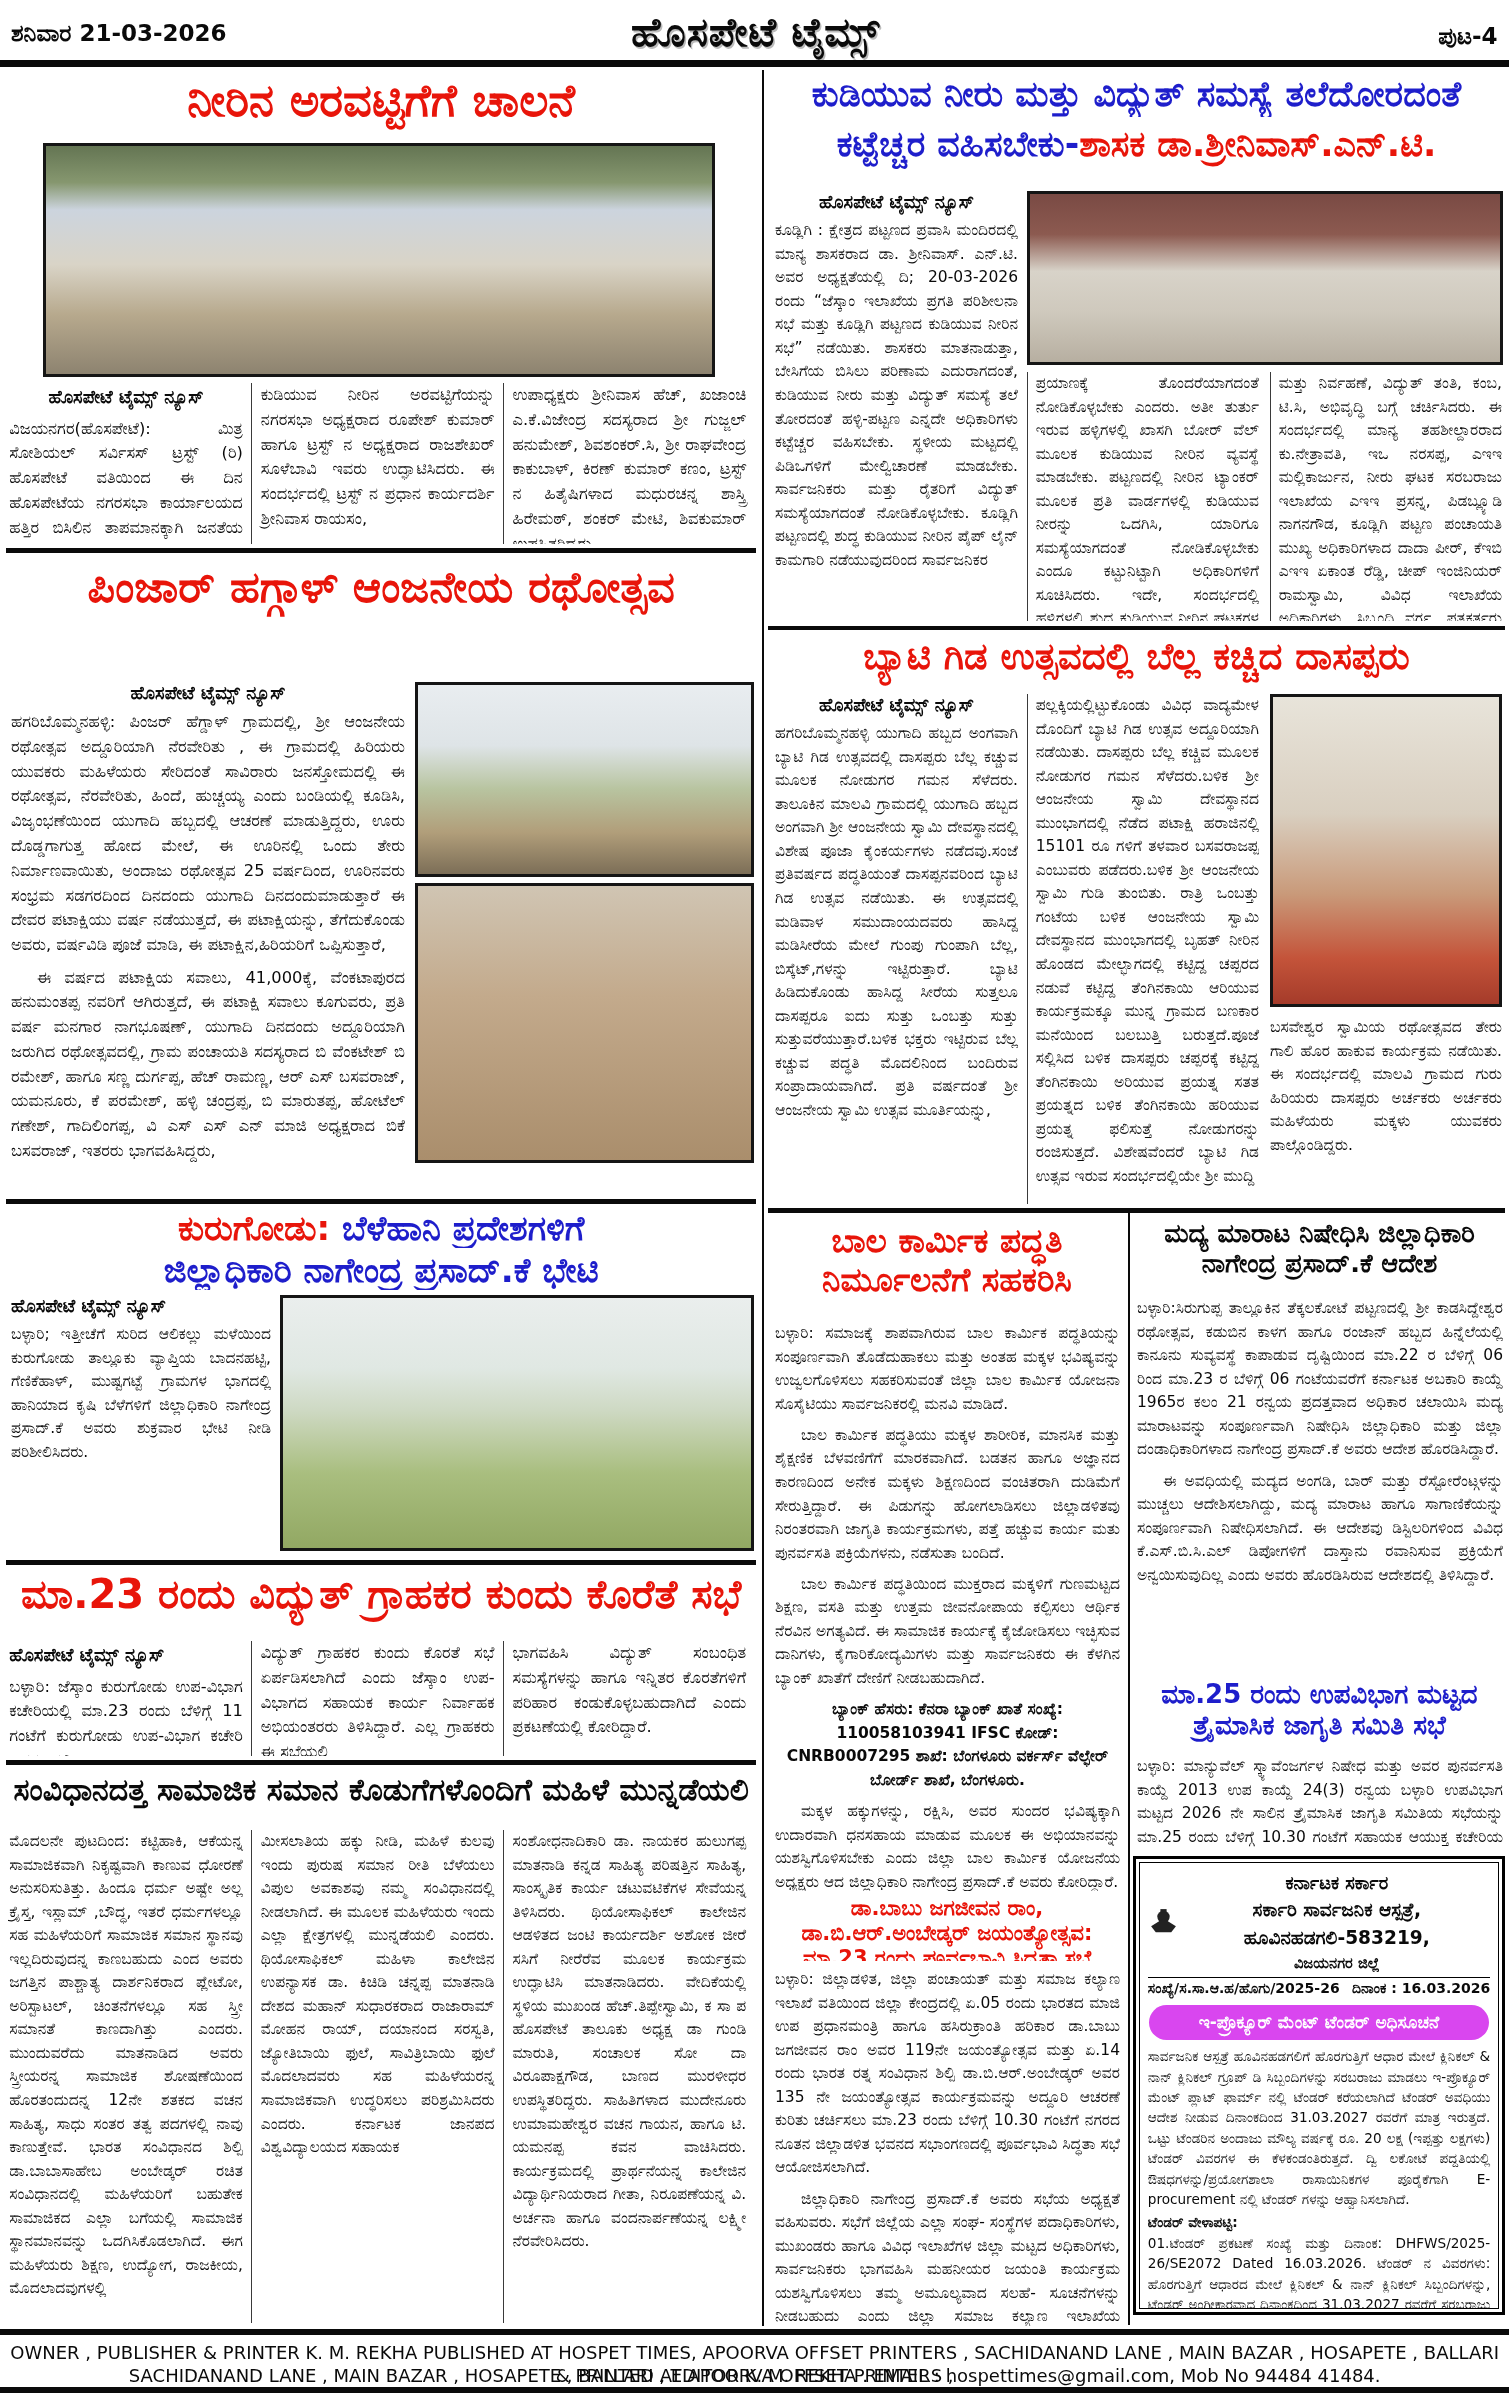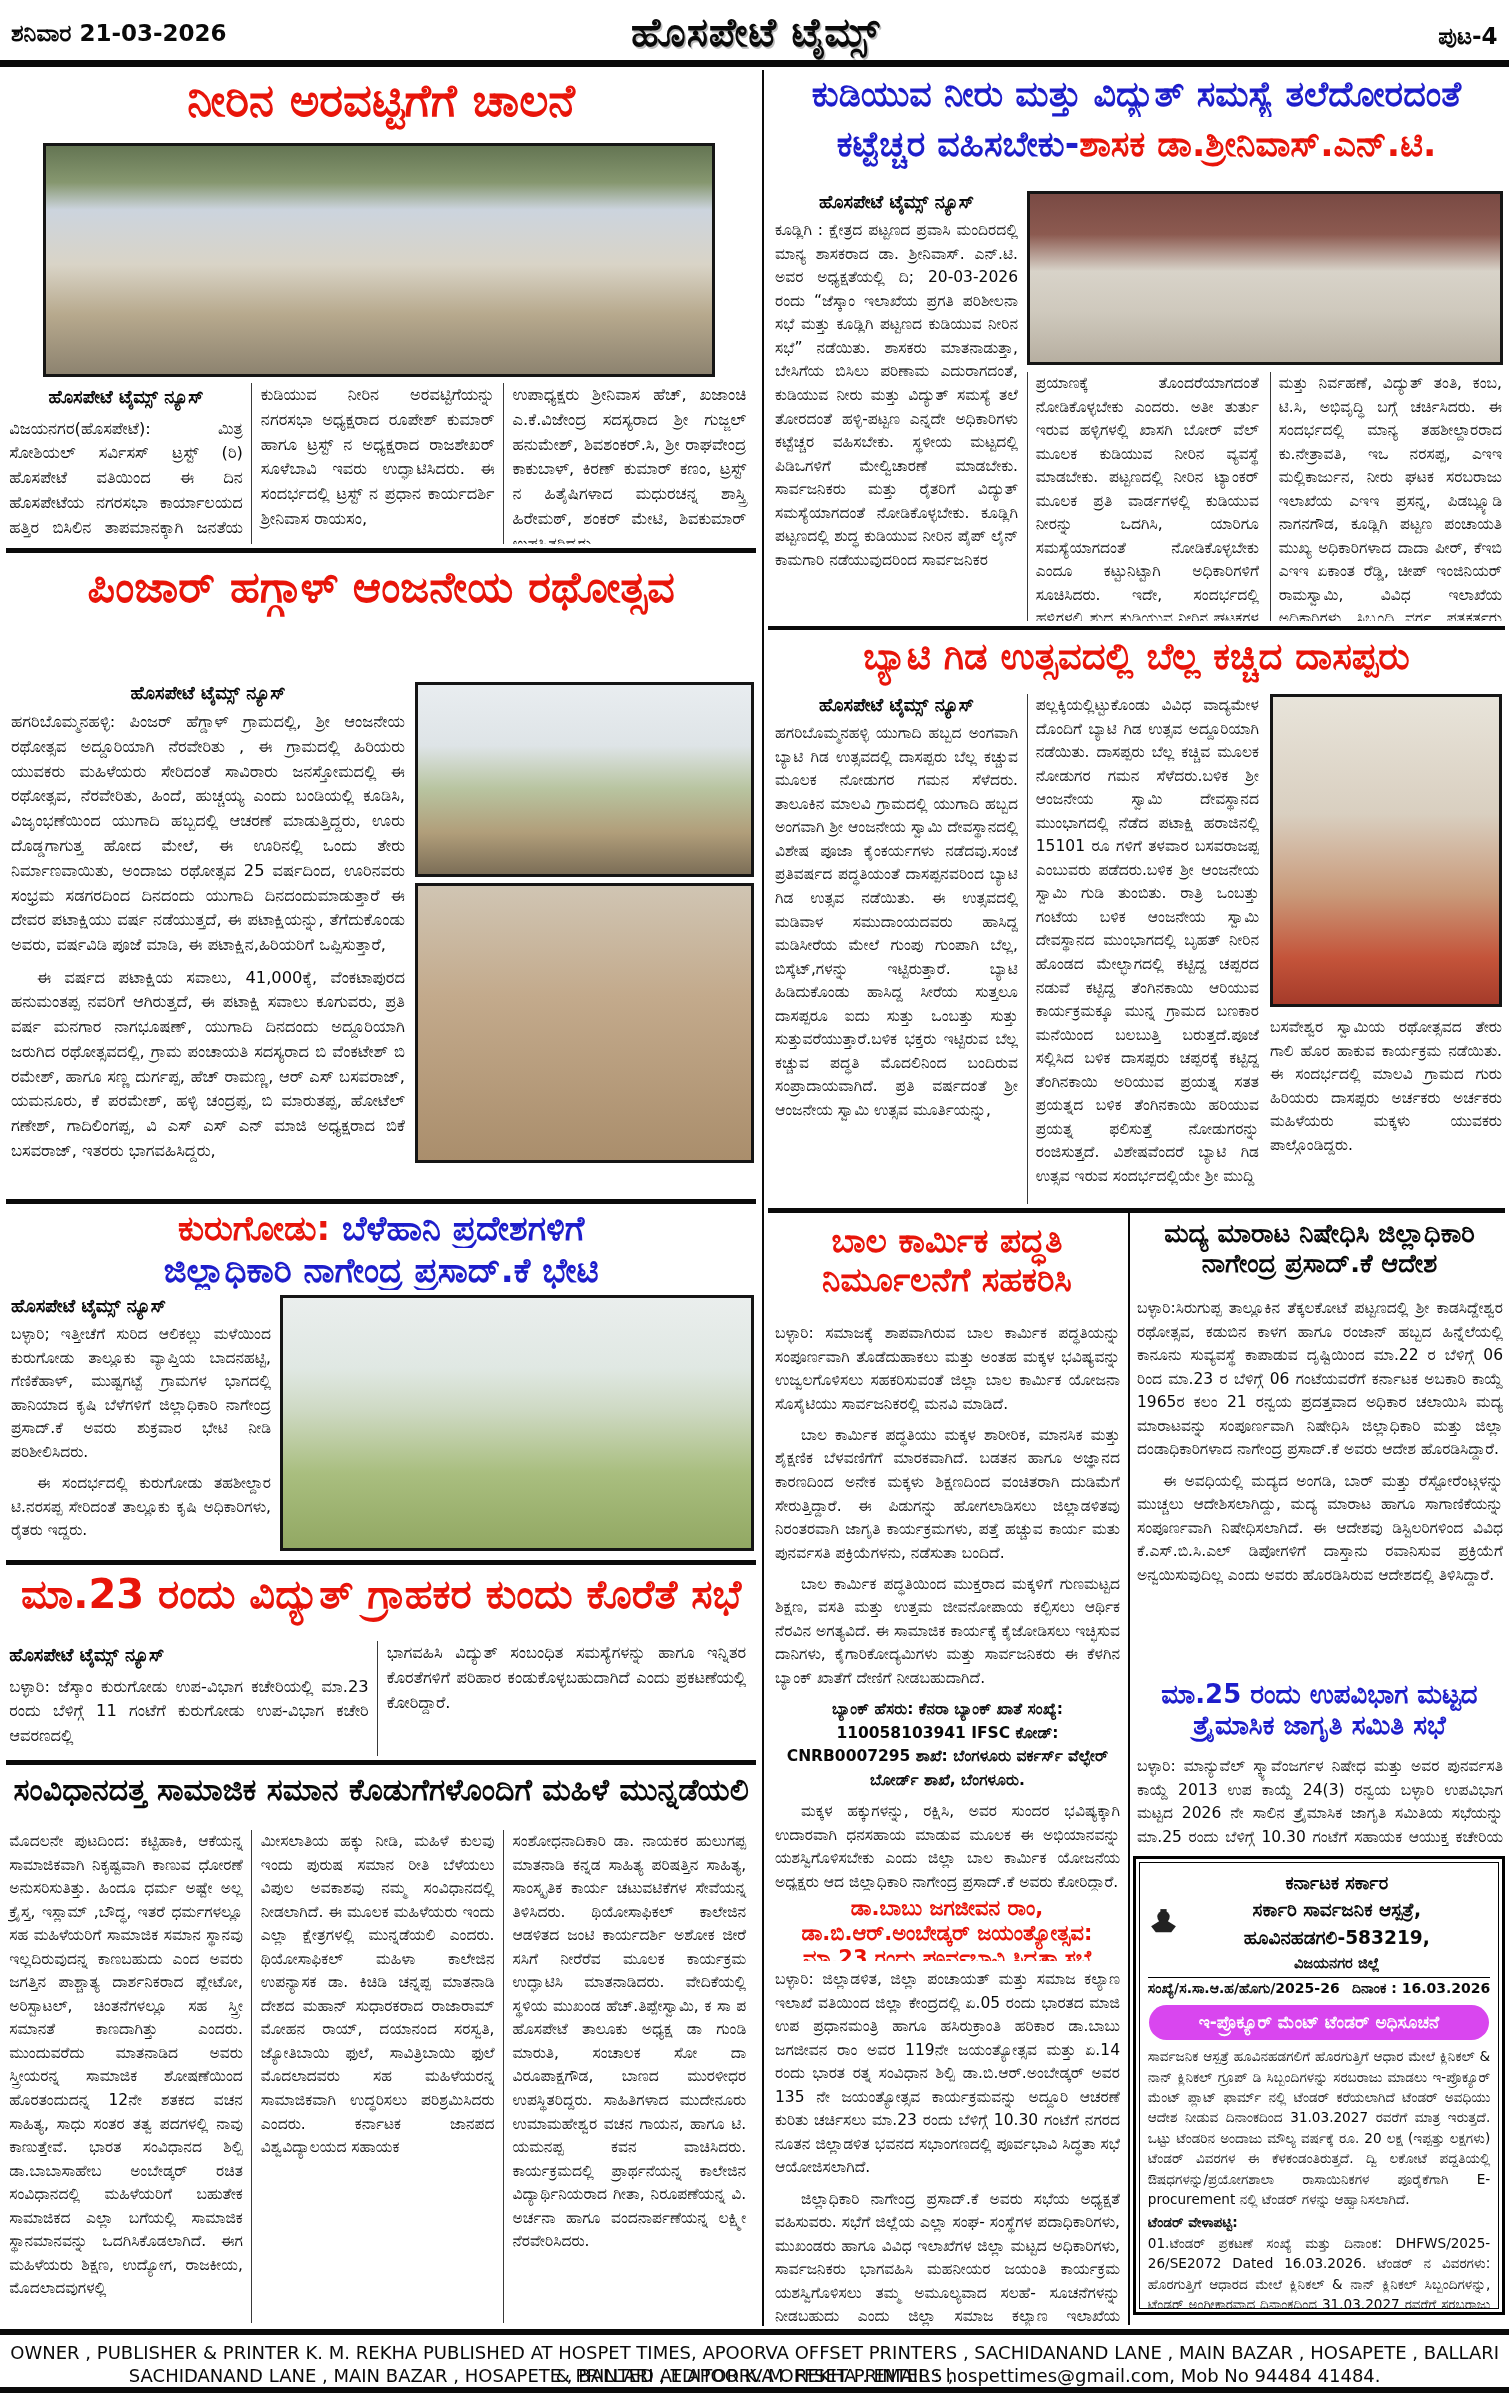--- a/index.html
+++ b/index.html
@@ -70,32 +70,32 @@
   <div class="abs rule" style="left:6.2px;top:1199px;width:750px;height:4.6px;"></div>
 
   <div class="abs hl" style="left:6.2px;top:1208px;width:750px;font-size:34px;height:40px;">
     <span class="red">ಕುರುಗೋಡು:</span><span class="blue"> ಬೆಳೆಹಾನಿ ಪ್ರದೇಶಗಳಿಗೆ</span>
   </div>
   <div class="abs hl blue" style="left:6.2px;top:1250px;width:750px;font-size:34px;height:40px;">ಜಿಲ್ಲಾಧಿಕಾರಿ ನಾಗೇಂದ್ರ ಪ್ರಸಾದ್.ಕೆ ಭೇಟಿ</div>
   <div class="abs" style="left:11px;top:1295px;width:260px;height:262px;overflow:hidden;">
     <div class="byline" style="text-align:left;">ಹೊಸಪೇಟೆ ಟೈಮ್ಸ್ ನ್ಯೂಸ್</div>
     <div class="body-txt" style="font-size:15.5px;">
       <p class="para para-first">ಬಳ್ಳಾರಿ; ಇತ್ತೀಚೆಗೆ ಸುರಿದ ಆಲಿಕಲ್ಲು ಮಳೆಯಿಂದ ಕುರುಗೋಡು ತಾಲ್ಲೂಕು ವ್ಯಾಪ್ತಿಯ ಬಾದನಹಟ್ಟಿ, ಗೆಣಿಕೆಹಾಳ್, ಮುಷ್ಟಗಟ್ಟೆ ಗ್ರಾಮಗಳ ಭಾಗದಲ್ಲಿ ಹಾನಿಯಾದ ಕೃಷಿ ಬೆಳೆಗಳಿಗೆ ಜಿಲ್ಲಾಧಿಕಾರಿ ನಾಗೇಂದ್ರ ಪ್ರಸಾದ್.ಕೆ ಅವರು ಶುಕ್ರವಾರ ಭೇಟಿ ನೀಡಿ ಪರಿಶೀಲಿಸಿದರು.</p>
-      <p class="para">ಈ ಸಂದರ್ಭದಲ್ಲಿ ಕುರುಗೋಡು ತಹಶೀಲ್ದಾರ ಟಿ.ನರಸಪ್ಪ ಸೇರಿದಂತೆ ತಾಲ್ಲೂಕು ಕೃಷಿ ಅಧಿಕಾರಿಗಳು, ರೈತರು ಇದ್ದರು.</p>
     </div>
   </div>
   <div class="abs photo ph-c" style="left:280px;top:1295px;width:474px;height:256px;"></div>
   <div class="abs rule" style="left:6.2px;top:1560px;width:750px;height:4.6px;"></div>
 
   <div class="abs hl red" style="left:6.2px;top:1571px;width:750px;font-size:40px;height:60px;">ಮಾ.23 ರಂದು ವಿದ್ಯುತ್ ಗ್ರಾಹಕರ ಕುಂದು ಕೊರೆತೆ ಸಭೆ</div>
   <div class="abs cols" style="left:7.7px;top:1641px;width:747px;height:115px;">
     <div class="col body-txt">
       <div class="byline" style="text-align:left;">ಹೊಸಪೇಟೆ ಟೈಮ್ಸ್ ನ್ಯೂಸ್</div>
       <span>ಬಳ್ಳಾರಿ: ಜೆಸ್ಕಾಂ ಕುರುಗೋಡು ಉಪ-ವಿಭಾಗ ಕಚೇರಿಯಲ್ಲಿ ಮಾ.23 ರಂದು ಬೆಳಿಗ್ಗೆ 11 ಗಂಟೆಗೆ ಕುರುಗೋಡು ಉಪ-ವಿಭಾಗ ಕಚೇರಿ ಆವರಣದಲ್ಲಿ</span>
     </div>
+    <div class="col body-txt">ವಿದ್ಯುತ್ ಗ್ರಾಹಕರ ಕುಂದು ಕೊರತೆ ಸಭೆ ಏರ್ಪಡಿಸಲಾಗಿದೆ ಎಂದು ಜೆಸ್ಕಾಂ ಉಪ-ವಿಭಾಗದ ಸಹಾಯಕ ಕಾರ್ಯ ನಿರ್ವಾಹಕ ಅಭಿಯಂತರರು ತಿಳಿಸಿದ್ದಾರೆ. ಎಲ್ಲ ಗ್ರಾಹಕರು ಈ ಸಭೆಯಲ್ಲಿ</div>
     <div class="col body-txt">ಭಾಗವಹಿಸಿ ವಿದ್ಯುತ್ ಸಂಬಂಧಿತ ಸಮಸ್ಯೆಗಳನ್ನು ಹಾಗೂ ಇನ್ನಿತರ ಕೊರತೆಗಳಿಗೆ ಪರಿಹಾರ ಕಂಡುಕೊಳ್ಳಬಹುದಾಗಿದೆ ಎಂದು ಪ್ರಕಟಣೆಯಲ್ಲಿ ಕೋರಿದ್ದಾರೆ.</div>
   </div>
   <div class="abs rule" style="left:6.2px;top:1760px;width:750px;height:4.6px;"></div>
 
   <div class="abs hl" style="left:6.2px;top:1772px;width:750px;font-size:30px;height:48px;white-space:nowrap;">ಸಂವಿಧಾನದತ್ತ ಸಾಮಾಜಿಕ ಸಮಾನ ಕೊಡುಗೆಗಳೊಂದಿಗೆ ಮಹಿಳೆ ಮುನ್ನಡೆಯಲಿ</div>
   <div class="abs cols" style="left:7.7px;top:1830px;width:747px;height:493px;">
     <div class="col body-txt" style="font-size:15.5px;">ಮೊದಲನೇ ಪುಟದಿಂದ: ಕಟ್ಟಿಹಾಕಿ, ಆಕೆಯನ್ನ ಸಾಮಾಜಿಕವಾಗಿ ನಿಕೃಷ್ಟವಾಗಿ ಕಾಣುವ ಧೋರಣೆ ಅನುಸರಿಸುತಿತ್ತು. ಹಿಂದೂ ಧರ್ಮ ಅಷ್ಟೇ ಅಲ್ಲ ಕ್ರೈಸ್ತ, ಇಸ್ಲಾಮ್ ,ಬೌದ್ಧ, ಇತರೆ ಧರ್ಮಗಳಲ್ಲೂ ಸಹ ಮಹಿಳೆಯರಿಗೆ ಸಾಮಾಜಿಕ ಸಮಾನ ಸ್ಥಾನವು ಇಲ್ಲದಿರುವುದನ್ನ ಕಾಣಬಹುದು ಎಂದ ಅವರು ಜಗತ್ತಿನ ಪಾಶ್ಚಾತ್ಯ ದಾರ್ಶನಿಕರಾದ ಪ್ಲೇಟೋ, ಅರಿಸ್ಟಾಟಲ್, ಚಿಂತನೆಗಳಲ್ಲೂ ಸಹ ಸ್ತ್ರೀ ಸಮಾನತೆ ಕಾಣದಾಗಿತ್ತು ಎಂದರು. ಮುಂದುವರೆದು ಮಾತನಾಡಿದ ಅವರು ಸ್ತ್ರೀಯರನ್ನ ಸಾಮಾಜಿಕ ಶೋಷಣೆಯಿಂದ ಹೊರತಂದುದನ್ನ 12ನೇ ಶತಕದ ವಚನ ಸಾಹಿತ್ಯ, ಸಾಧು ಸಂತರ ತತ್ವ ಪದಗಳಲ್ಲಿ ನಾವು ಕಾಣುತ್ತೇವೆ. ಭಾರತ ಸಂವಿಧಾನದ ಶಿಲ್ಪಿ ಡಾ.ಬಾಬಾಸಾಹೇಬ ಅಂಬೇಡ್ಕರ್ ರಚಿತ ಸಂವಿಧಾನದಲ್ಲಿ ಮಹಿಳೆಯರಿಗೆ ಬಹುತೇಕ ಸಾಮಾಜಿಕದ ಎಲ್ಲಾ ಬಗೆಯಲ್ಲಿ ಸಾಮಾಜಿಕ ಸ್ಥಾನಮಾನವನ್ನು ಒದಗಿಸಿಕೊಡಲಾಗಿದೆ. ಈಗ ಮಹಿಳೆಯರು ಶಿಕ್ಷಣ, ಉದ್ಯೋಗ, ರಾಜಕೀಯ, ಮೊದಲಾದವುಗಳಲ್ಲಿ</div>
     <div class="col body-txt" style="font-size:15.5px;">ಮೀಸಲಾತಿಯ ಹಕ್ಕು ನೀಡಿ, ಮಹಿಳೆ ಕುಲವು ಇಂದು ಪುರುಷ ಸಮಾನ ರೀತಿ ಬೆಳೆಯಲು ವಿಪುಲ ಅವಕಾಶವು ನಮ್ಮ ಸಂವಿಧಾನದಲ್ಲಿ ನೀಡಲಾಗಿದೆ. ಈ ಮೂಲಕ ಮಹಿಳೆಯರು ಇಂದು ಎಲ್ಲಾ ಕ್ಷೇತ್ರಗಳಲ್ಲಿ ಮುನ್ನಡೆಯಲಿ ಎಂದರು. ಥಿಯೋಸಾಫಿಕಲ್ ಮಹಿಳಾ ಕಾಲೇಜಿನ ಉಪನ್ಯಾಸಕ ಡಾ. ಕಿಚಿಡಿ ಚನ್ನಪ್ಪ ಮಾತನಾಡಿ ದೇಶದ ಮಹಾನ್ ಸುಧಾರಕರಾದ ರಾಜಾರಾಮ್ ಮೋಹನ ರಾಯ್, ದಯಾನಂದ ಸರಸ್ವತಿ, ಜ್ಯೋತಿಬಾಯಿ ಫುಲೆ, ಸಾವಿತ್ರಿಬಾಯಿ ಫುಲೆ ಮೊದಲಾದವರು ಸಹ ಮಹಿಳೆಯರನ್ನ ಸಾಮಾಜಿಕವಾಗಿ ಉದ್ಧರಿಸಲು ಪರಿಶ್ರಮಿಸಿದರು ಎಂದರು. ಕರ್ನಾಟಕ ಜಾನಪದ ವಿಶ್ವವಿದ್ಯಾಲಯದ ಸಹಾಯಕ</div>
     <div class="col body-txt" style="font-size:15.5px;">ಸಂಶೋಧನಾದಿಕಾರಿ ಡಾ. ನಾಯಕರ ಹುಲುಗಪ್ಪ ಮಾತನಾಡಿ ಕನ್ನಡ ಸಾಹಿತ್ಯ ಪರಿಷತ್ತಿನ ಸಾಹಿತ್ಯ, ಸಾಂಸ್ಕೃತಿಕ ಕಾರ್ಯ ಚಟುವಟಿಕೆಗಳ ಸೇವೆಯನ್ನ ತಿಳಿಸಿದರು. ಥಿಯೋಸಾಫಿಕಲ್ ಕಾಲೇಜಿನ ಆಡಳಿತದ ಜಂಟಿ ಕಾರ್ಯದರ್ಶಿ ಅಶೋಕ ಜೀರೆ ಸಸಿಗೆ ನೀರೆರೆವ ಮೂಲಕ ಕಾರ್ಯಕ್ರಮ ಉದ್ಘಾಟಿಸಿ ಮಾತನಾಡಿದರು. ವೇದಿಕೆಯಲ್ಲಿ ಸ್ಥಳಿಯ ಮುಖಂಡ ಹೆಚ್.ತಿಪ್ಪೇಸ್ವಾಮಿ, ಕ ಸಾ ಪ ಹೊಸಪೇಟೆ ತಾಲೂಕು ಅಧ್ಯಕ್ಷ ಡಾ ಗುಂಡಿ ಮಾರುತಿ, ಸಂಚಾಲಕ ಸೋ ದಾ ವಿರೂಪಾಕ್ಷಗೌಡ, ಬಾಣದ ಮುರಳೀಧರ ಉಪಸ್ಥಿತರಿದ್ದರು. ಸಾಹಿತಿಗಳಾದ ಮುದೇನೂರು ಉಮಾಮಹೇಶ್ವರ ವಚನ ಗಾಯನ, ಹಾಗೂ ಟಿ. ಯಮನಪ್ಪ ಕವನ ವಾಚಿಸಿದರು. ಕಾರ್ಯಕ್ರಮದಲ್ಲಿ ಪ್ರಾರ್ಥನೆಯನ್ನ ಕಾಲೇಜಿನ ವಿದ್ಯಾರ್ಥಿನಿಯರಾದ ಗೀತಾ, ನಿರೂಪಣೆಯನ್ನ ವಿ. ಅರ್ಚನಾ ಹಾಗೂ ವಂದನಾರ್ಪಣೆಯನ್ನ ಲಕ್ಷ್ಮೀ ನೆರವೇರಿಸಿದರು.</div>
   </div>

